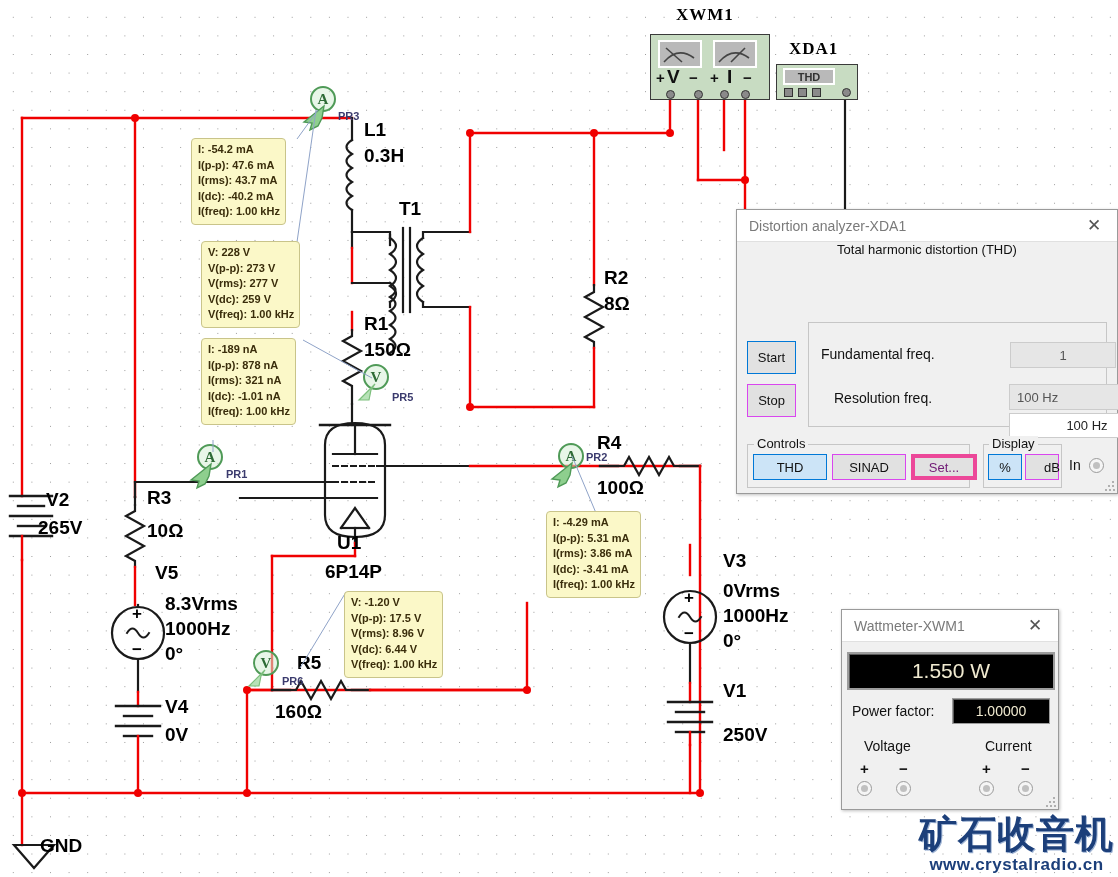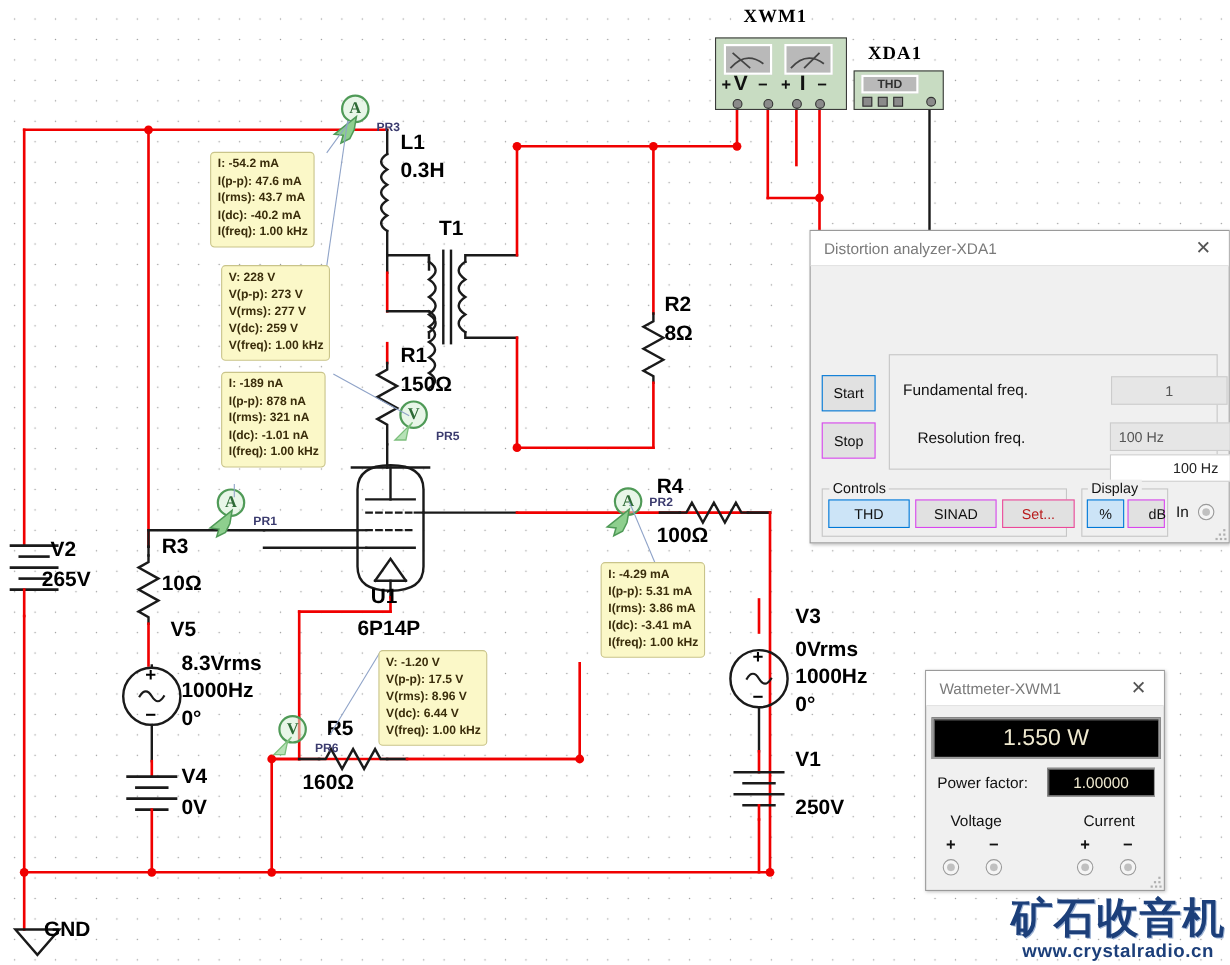--- a/index.html
+++ b/index.html
@@ -21,21 +21,20 @@
   svg#wires{position:absolute;left:0;top:0;width:1118px;height:877px;pointer-events:none;}
 
   
   .lbl{
     position:absolute;
     font-family:"Liberation Sans", sans-serif;
     font-weight:bold;
     color:#000;
     white-space:nowrap;
     line-height:1.08;
-    text-align:center;
   }
   .lbl.big{font-size:19px;}
   .lbl.inst{font-family:"Liberation Serif", serif;font-size:17px;font-weight:bold;letter-spacing:1px;}
   .lbl.probe{font-size:11px;font-weight:bold;color:#3b3b6e;}
 
   
   .tip{
     position:absolute;
     background:#fbf8c8;
     border:1px solid #c9c48a;
@@ -99,21 +98,21 @@
   }
 
   .btn{
     background:#e1e1e1;border:1px solid #d946ef;
     font-size:13px;color:#111;
     display:flex;align-items:center;justify-content:center;
     cursor:pointer;box-sizing:border-box;
   }
   .btn.primary{border:1.6px solid #0078d7;background:#e1e1e1;}
   .btn.sel{background:#cce4f7;border:1.6px solid #0078d7;}
-  .btn.disabled{color:#b91c1c;background:#e1e1e1;border:1px solid #ec4899;}
+  .btn.disabled{color:#701a75;background:#e1e1e1;border:4px solid #ec4899;}
 
   .field{
     background:#e6e6e6;border:1px solid #cccccc;
     font-size:13px;color:#555;
     display:flex;align-items:center;justify-content:center;
     box-sizing:border-box;
   }
   .field.white{background:#fff;border:1px solid #cccccc;color:#222;}
   .fieldlbl{position:absolute;font-size:14px;color:#111;}
 
@@ -478,20 +477,21 @@
     <div style="position:absolute;left:35px;top:23px;width:9px;height:9px;background:#8a8a8a;border:1.4px solid #333;box-sizing:border-box;"></div>
     <div class="term" style="left:65px;top:23px;"></div>
   </div>
 
   <div class="win" style="left:716px;top:209px;width:380px;height:283px;">
     <div class="titlebar">
       <span class="titletext">Distortion analyzer-XDA1</span>
       <span class="closebtn">✕</span>
     </div>
 
+    <div style="position:absolute;left:0;top:32px;width:100%;text-align:center;font-size:13px;color:#111;">Total harmonic distortion (THD)</div>
 
 
     <div class="btn primary" style="position:absolute;left:10px;top:131px;width:49px;height:33px;">Start</div>
     <div class="btn" style="position:absolute;left:10px;top:174px;width:49px;height:33px;">Stop</div>
 
     <div class="groupbox" style="left:71px;top:112px;width:299px;height:105px;"></div>
 
     <div class="fieldlbl" style="left:84px;top:136px;">Fundamental freq.</div>
     <div class="field" style="position:absolute;left:273px;top:132px;width:106px;height:26px;">1</div>
     <div class="field" style="position:absolute;left:384px;top:132px;width:44px;height:26px;justify-content:flex-start;padding-left:6px;">kHz</div>

